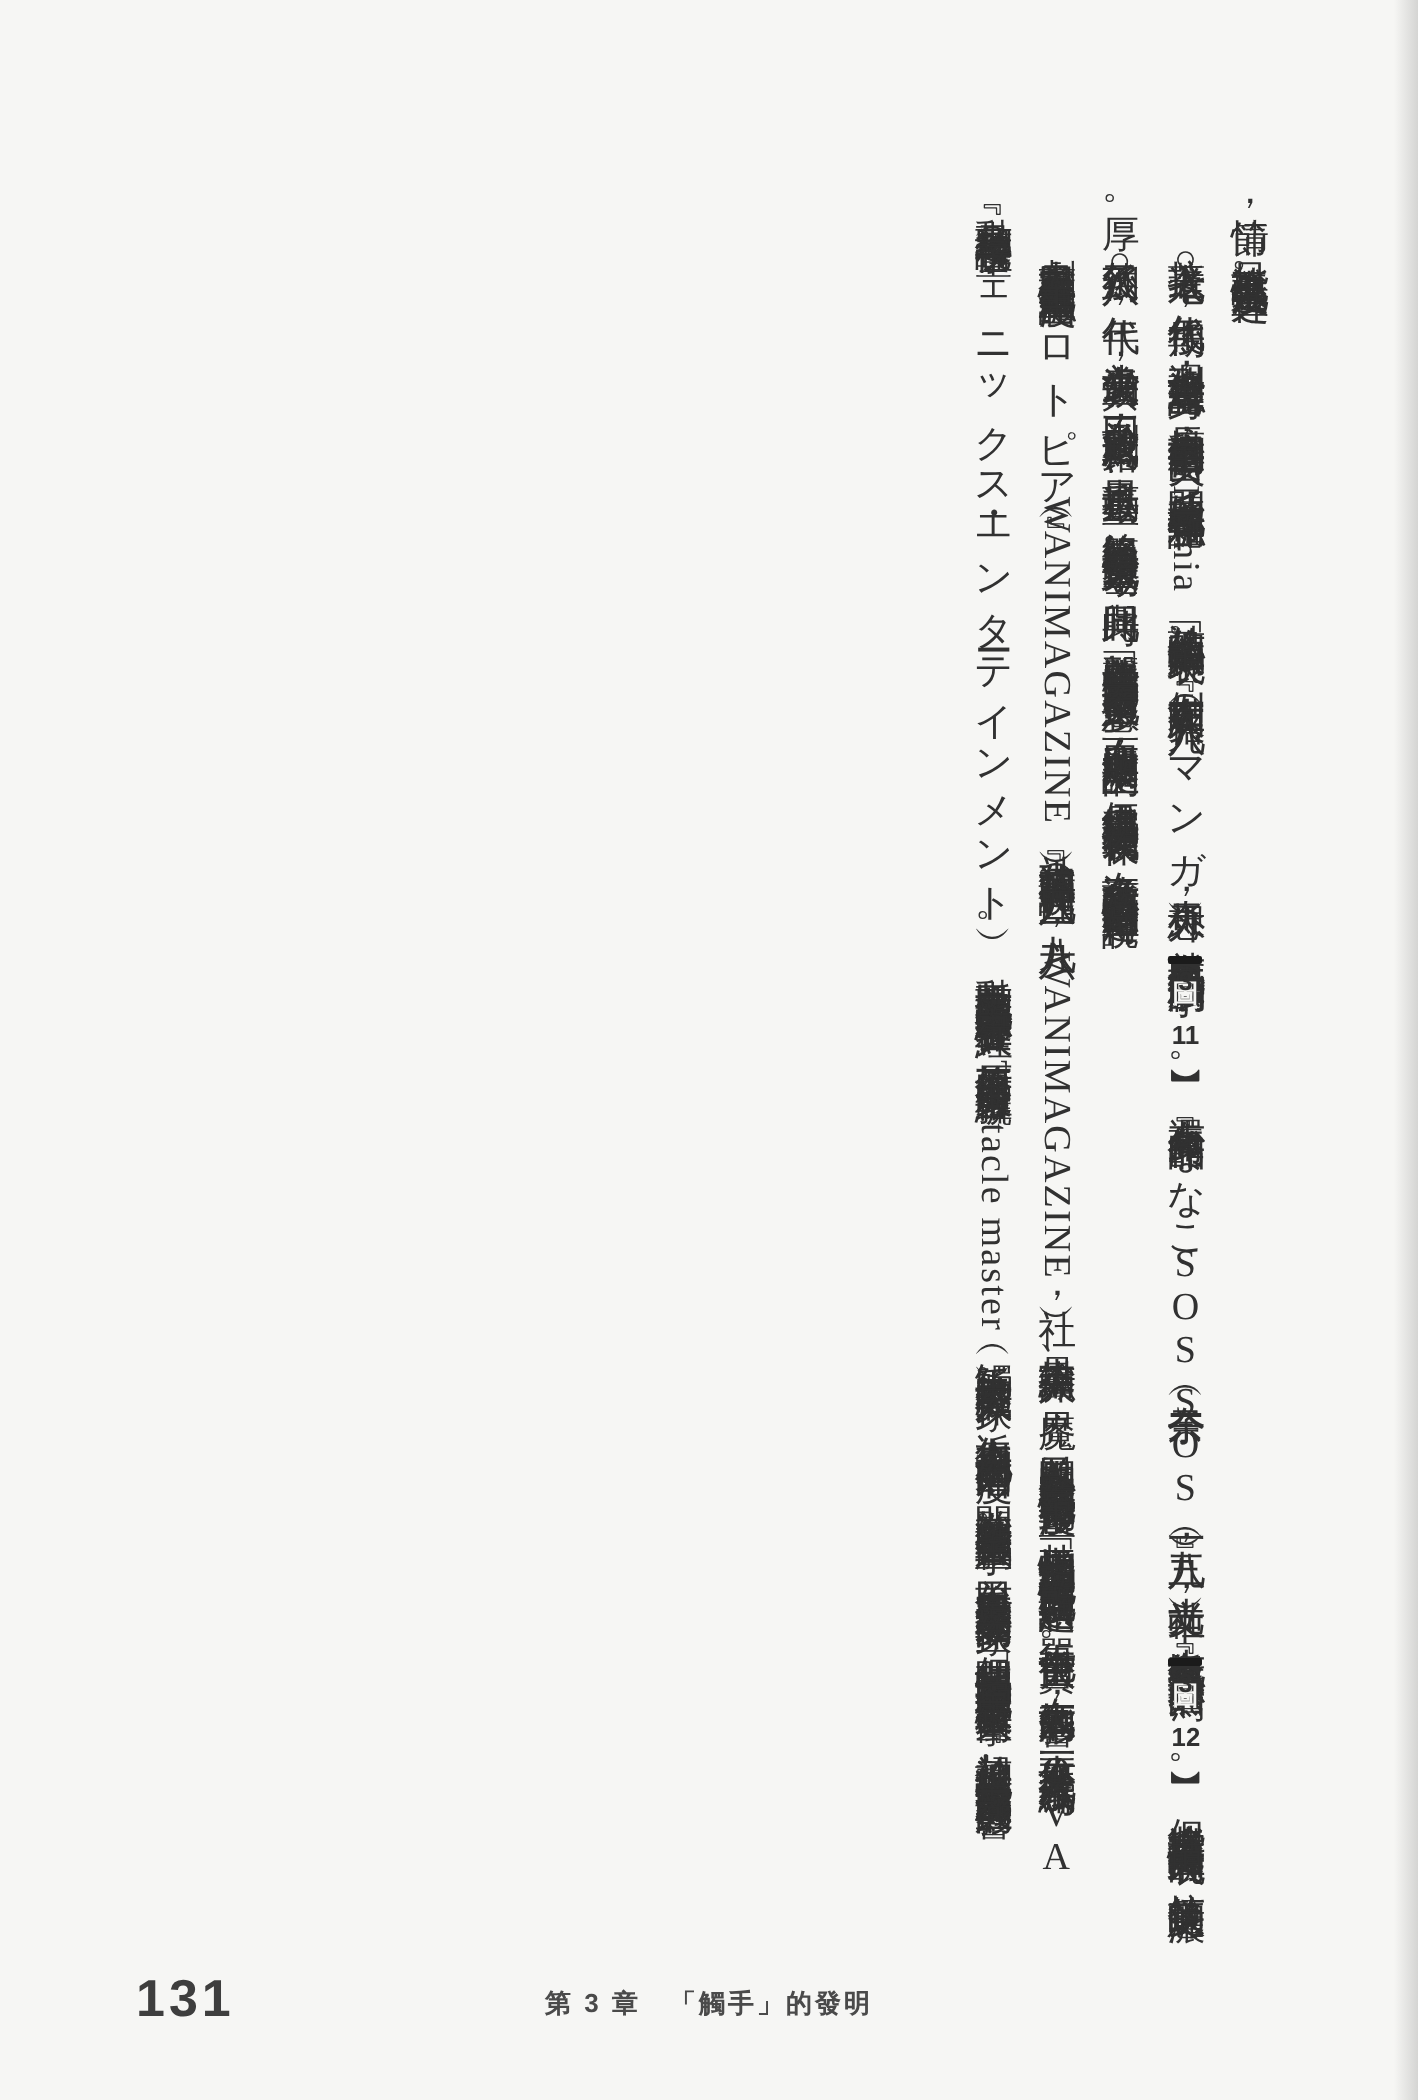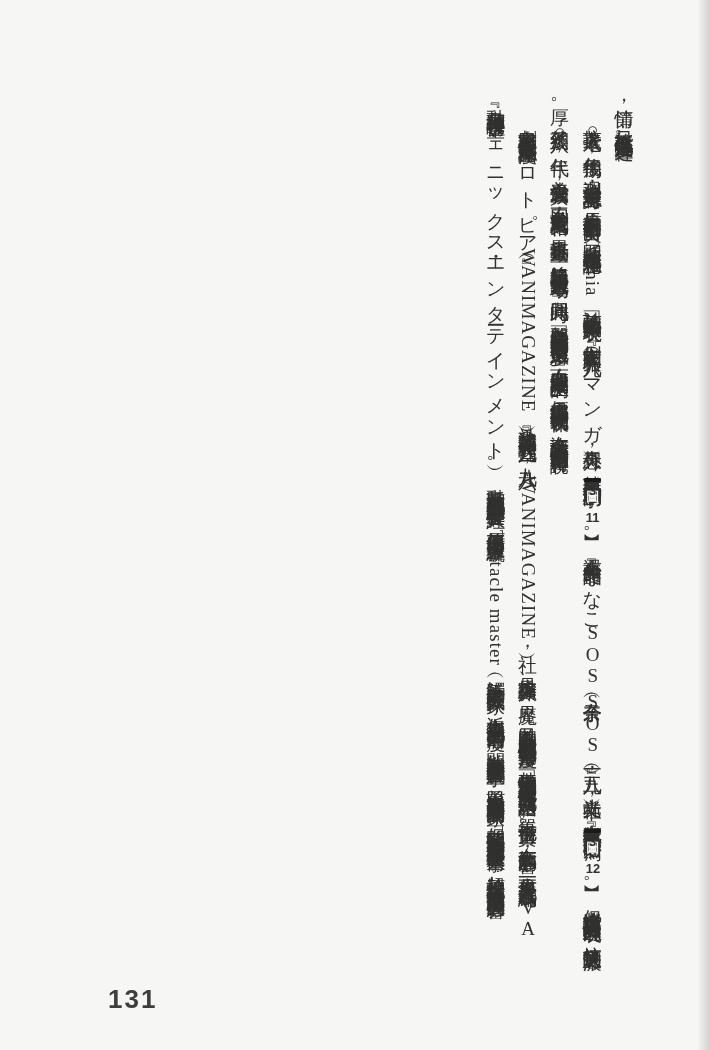--- a/index.html
+++ b/index.html
@@ -77,21 +77,20 @@
     color: var(--footer-ink, #4a4a4a);
   }
   .page-number {
     position: absolute;
     left: 68px;
     top: 0;
     font-size: 26px;
     font-weight: bold;
     letter-spacing: 2px;
     color: #3e3e3e;
-    margin-left: 40px;
   }
   .chapter {
     position: absolute;
     left: 0;
     width: 100%;
     top: 9px;
     text-align: center;
     font-size: 13px;
     font-weight: 600;
     letter-spacing: 1.5px;
@@ -102,16 +101,17 @@
 
 <div class="page">
   <div class="text-area">
       <p class="para">情節，只能說真不愧是漫畫之神。</p>
       <p class="para indent">接著進入七○年代後期，週刊少年漫畫雜誌出身，擅長科幻喜劇的吾妻日出夫，開始積極地在青年雜誌和Mania誌的作品中放入「觸手」表現。例如在『人間失格』（一九八一，マンガ奇想天外），就有出現包住少女惡作劇的觸手<span class="figref"><span class="bracket">【</span><span class="figbox">圖</span><span class="tcy">3</span><span class="fig-hyphen">-</span><span class="tcy">11</span><span class="bracket">】</span></span>。還有少年向的作品『ななこ<span class="upright">SOS</span>（奈奈子<span class="upright">SOS</span>）』（一九八三，光文社）中，也有疑似致敬『章魚與海女』的描寫<span class="figref"><span class="bracket">【</span><span class="figbox">圖</span><span class="tcy">3</span><span class="fig-hyphen">-</span><span class="tcy">12</span><span class="bracket">】</span></span>。但這些描寫與其說是性方面的表現，搞笑的意味更濃厚。然後到了八○年代，美少女漫畫勃興，不同於劇畫式寫實風格，畫風接近動畫、線條簡單的美少女角色大量登場。與此同時，襲擊美少女構圖的「觸手凌辱」場面也愈來愈多。而在這段過渡期間誕生的，便是堪稱觸手漫畫初期代表作，在許多讀者心中留下陰影的劇畫『超神傳說』。</p>
       <p class="para indent">劇畫家前田俊夫在色情劇畫雜誌『漫画エロトピア』（WANIMAGAZINE社）上連載的『超神傳說』（一九八四～一九八六，WANIMAGAZINE社），是本描繪獸人界、魔界、以及人間界之間壯烈戰鬥的傳奇色情暴力動作漫畫。其中怪物們用「觸手」凌辱侵犯女性的橋段尤其引起話題，單行本也空前大賣。在高人氣的影響下，本作更於一九八七年改編為<span class="upright">OVA</span>動畫『超神傳說徬徨童子』（フェニックス・エンターテインメント）。動畫版以北美的地下剪輯版為中心在全世界大紅，使原作者前田俊夫一躍綽號Tentacle master（觸手大師）的世界級人氣作家。近年本人似乎也利用自己的知名度，開始在海外的動畫展會替人畫觸手。前田俊夫本身雖然是劇畫衰退期的作家，但其開拓的「觸手凌辱」表現卻給漫畫界帶來巨大衝擊，『超神傳說』也對後來日本的成人漫畫留下極大的影響。</p>
     </div>
 
   <div class="footer">
     <div class="page-number">131</div>
+    <div class="chapter">第 3 章　「觸手」的發明</div>
   </div>
 
   <div class="edge-shadow"></div>
 </div>
 
 </body></html>

